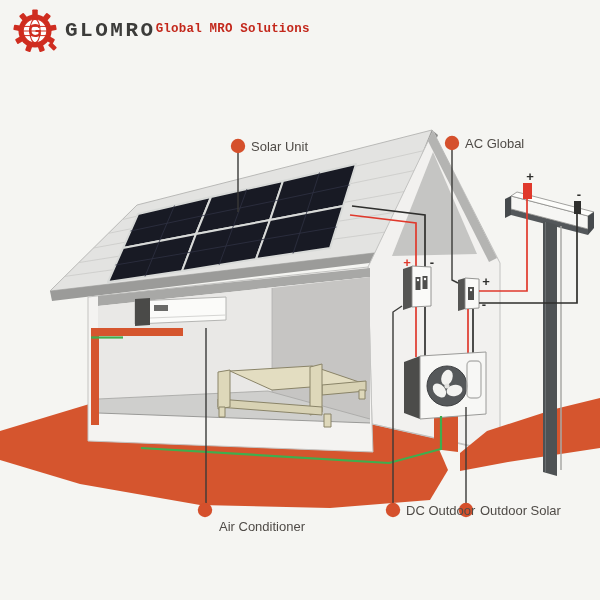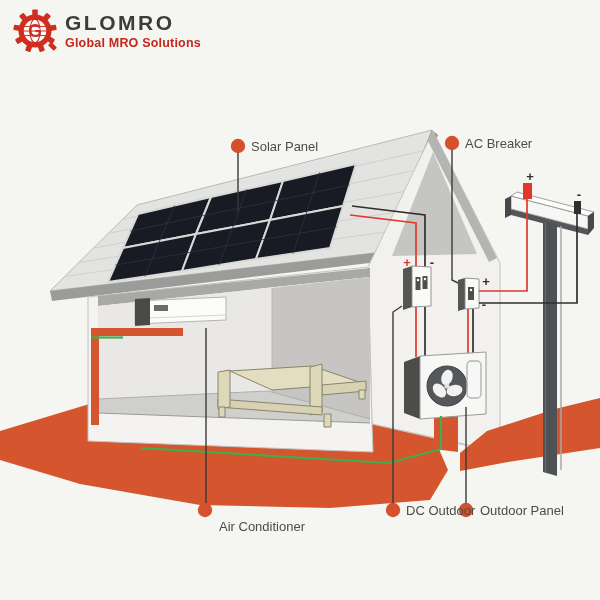--- a/index.html
+++ b/index.html
@@ -2,21 +2,21 @@
 <html><head>
 <meta charset="utf-8">
 <style>
   html,body{margin:0;padding:0;}
   body{width:600px;height:600px;overflow:hidden;background:#f5f5f2;font-family:"Liberation Sans",sans-serif;}
   .stage{position:relative;width:600px;height:600px;background:#f5f5f2;}
   .scene{position:absolute;left:0;top:0;width:600px;height:600px;display:block;}
   
   .logo{position:absolute;left:12px;top:8px;display:flex;align-items:center;gap:7px;z-index:5;}
   .logo .gear{width:46px;height:46px;flex:0 0 auto;}
-  .logo-text{display:flex;flex-direction:column;line-height:1.05;}
+  .logo-text{display:flex;flex-direction:row;line-height:1.05;font-family:Liberation Mono, monospace;}
   .logo-name{font-size:21px;font-weight:bold;letter-spacing:2.5px;color:#3c3c3a;}
   .logo-tagline{font-size:12.5px;font-weight:bold;color:#c3281c;margin-top:3px;letter-spacing:.2px;}
   
   .lbl{position:absolute;font-size:13px;color:#4f4b47;white-space:nowrap;transform:translateY(-50%);z-index:4;}
   .pol{position:absolute;font-size:13px;font-weight:900;color:#2f2f2d;transform:translate(-50%,-50%);z-index:4;}
   .pol.red{color:#e0392c;}
 </style>
 </head>
 <body>
 
@@ -189,25 +189,25 @@
 
     <g>
       <circle cx="238" cy="146" r="7.2" fill="#d5502c"></circle>
       <circle cx="452" cy="143" r="7.2" fill="#d5502c"></circle>
       <circle cx="205" cy="510" r="7.2" fill="#d5502c"></circle>
       <circle cx="393" cy="510" r="7.2" fill="#d5502c"></circle>
       <circle cx="466" cy="510" r="7.2" fill="#d5502c"></circle>
     </g>
   </svg>
 
-  <span class="lbl" style="left:251px;top:146px">Solar Panel</span>
-  <span class="lbl" style="left:465px;top:143px">AC Breaker</span>
+  <span class="lbl" style="left:251px;top:146px">Solar Unit</span>
+  <span class="lbl" style="left:465px;top:143px">AC Global</span>
   <span class="lbl" style="left:219px;top:526px">Air Conditioner</span>
   <span class="lbl" style="left:406px;top:510px">DC Outdoor</span>
-  <span class="lbl" style="left:480px;top:510px">Outdoor Panel</span>
+  <span class="lbl" style="left:480px;top:510px">Outdoor Solar</span>
 
   <span class="pol red" style="left:407px;top:262px">+</span>
   <span class="pol" style="left:432px;top:262px">-</span>
   <span class="pol" style="left:486px;top:281px">+</span>
   <span class="pol" style="left:484px;top:304px">-</span>
   <span class="pol" style="left:530px;top:176px">+</span>
   <span class="pol" style="left:579px;top:194px">-</span>
 
 </div>
 

